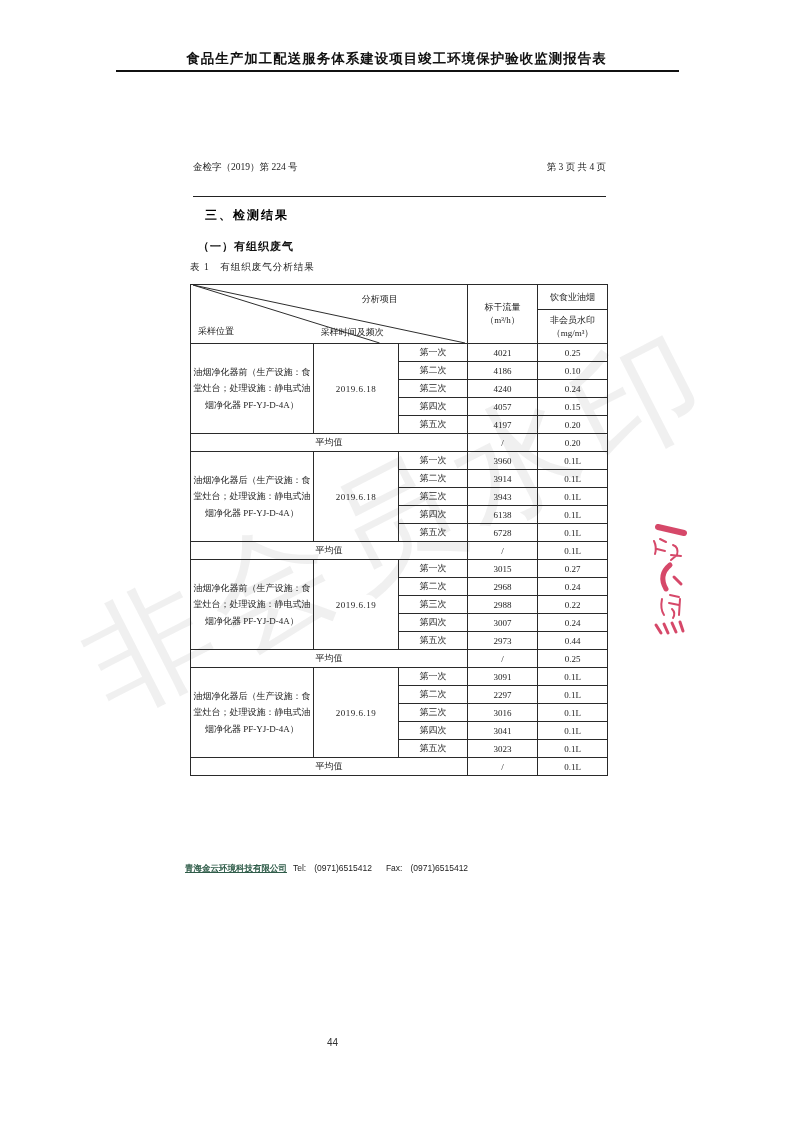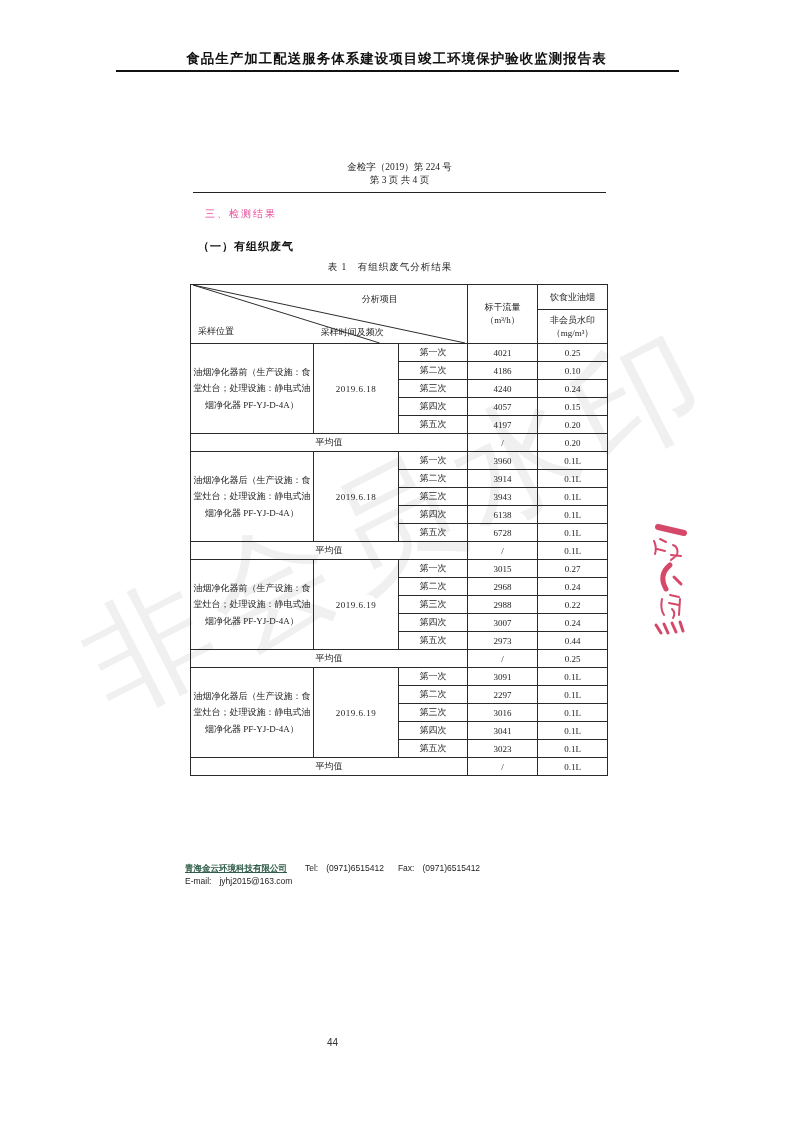--- a/index.html
+++ b/index.html
@@ -21,37 +21,36 @@
     color: #111;
   }
   .title-rule {
     position: absolute; left: 116px; top: 70px; width: 563px;
     border-bottom: 2px solid #111;
   }
 
   .doc-line {
     position: absolute; left: 193px; top: 161px; width: 413px;
     display: flex; justify-content: space-between; align-items: center;
-    font-size: 9.5px; padding-bottom: 5px;
+    font-size: 9.5px; padding-bottom: 22px;
     border-bottom: 1.5px solid #222;
     color: #222;
-    flex-direction: column;
   }
 
   .section-heading {
     position: absolute; left: 205px; top: 207px;
-    font-weight: normal; font-size: 10px; letter-spacing: 2px; color: #ec4899;
+    font-weight: bold; font-size: 12px; letter-spacing: 2px; color: #000000;
   }
   .subsection-heading {
     position: absolute; left: 198px; top: 239px;
     font-weight: bold; font-size: 11px; letter-spacing: 1px; color: #111; text-align: right;
   }
   .table-caption {
     position: absolute; left: 190px; top: 261px; width: 400px;
-    text-align: center; font-size: 9.5px; color: #222; letter-spacing: 1px;
+    font-size: 9.5px; color: #222; letter-spacing: 1px;
   }
 
   
   table.results {
     position: absolute; left: 190px; top: 284px;
     width: 417px;
     border-collapse: collapse;
     font-size: 9px; color: #1c1c1c;
     table-layout: fixed;
   }
@@ -94,21 +93,21 @@
 
   
   .footer {
     position: absolute; left: 185px; top: 862px; width: 420px;
     font-family: "Liberation Sans", "DejaVu Sans", sans-serif;
     font-size: 8.5px; line-height: 1.55; color: #1c1c1c;
   }
   .company-name {
     color: #2f5c49; font-weight: bold; text-decoration: underline; margin-top: 6px;
   }
-  .footer .lbl { margin-left: 18px; }
+  .footer .lbl { margin-left: 6px; }
   .footer .val { margin-left: 8px; }
 
   .page-number {
     position: absolute; left: 0; top: 1037px; width: 665px;
     text-align: center; font-size: 10px; color: #333;
     font-family: "Liberation Sans", "DejaVu Sans", sans-serif;
   }
 </style>
 </head>
 <body>
@@ -303,18 +302,15 @@
     <path d="M34 82 l7 7" stroke-width="3"></path>
     <path d="M22 104 q-2 10 2 16 M30 100 l9 2 M29 108 l10 2 M32 114 q4 4 1 9 M40 104 l-1 16" stroke-width="2"></path>
     <path d="M16 130 l5 8 M24 129 l4 9 M32 128 l4 9 M40 127 l3 9" stroke-width="3"></path>
   </g>
 </svg>
 
 <div class="footer">
   <div>
     <span class="company-name">青海金云环境科技有限公司</span><span class="lbl">Tel:</span><span class="val">(0971)6515412</span><span class="lbl" style="margin-left:14px">Fax:</span><span class="val">(0971)6515412</span>
   </div>
-  <div>
-    <span>E-mail:</span><span class="val">jyhj2015@163.com</span>
-  </div>
 </div>
 
 <div class="page-number">44</div>
 
 </body></html>

